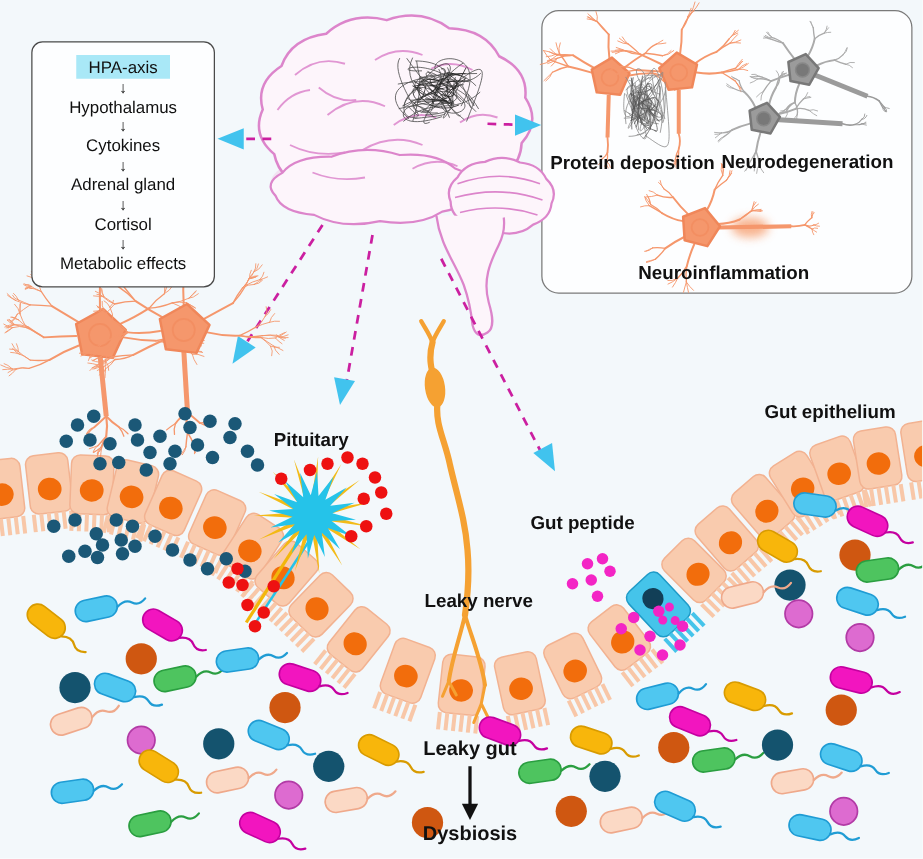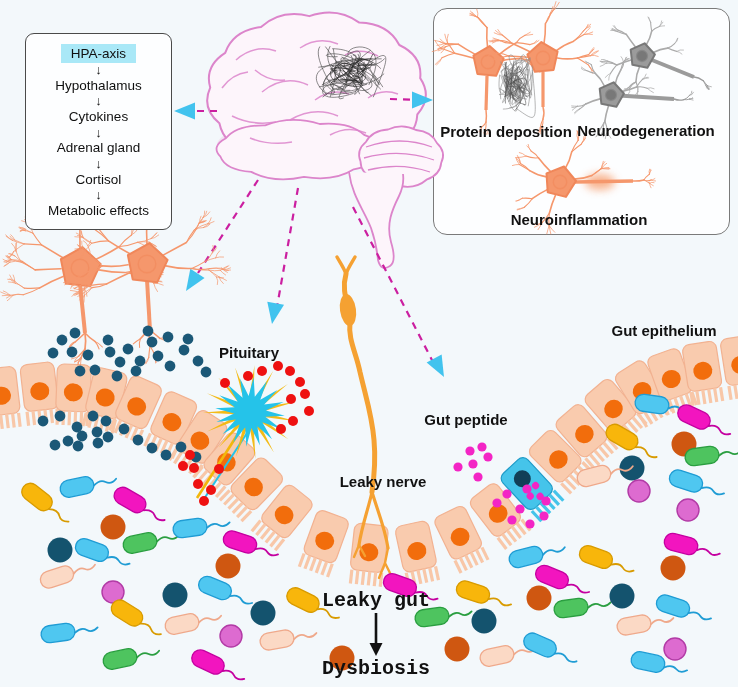--- a/index.html
+++ b/index.html
@@ -11,21 +11,21 @@
            align-items:center;justify-content:center;box-sizing:border-box;padding:4px 0;margin-top:20px;}
   .hpa-step{font-size:13.5px;color:#101010;line-height:1.3;white-space:nowrap;}
   .hpa-step.hl{background:#A9E8F7;padding:1px 10px;}
   .hpa-arrow{font-size:13px;font-weight:bold;line-height:1.05;color:#101010;}
   
   #brain-effects-box{position:absolute;left:433px;top:8px;width:297px;height:227px;background:#FDFEFF;
            border:1.3px solid #7A7A7A;border-radius:14px;z-index:1;box-sizing:border-box;}
   #scene{position:absolute;left:0;top:0;z-index:2;}
   .lbl{position:absolute;z-index:4;font-weight:bold;font-size:15px;color:#111;
        transform:translate(-50%,-50%);white-space:nowrap;}
-  .lbl.big{font-size:20px;font-family:Liberation Mono, monospace;}
+  .lbl.big{font-size:16px;}
   .lbl.boxlbl{font-size:15px;}
 </style>
 </head>
 <body>
 
 <div id="page">
 
   <div id="hpa-box">
       <div class="hpa-step hl">HPA-axis</div>
       <div class="hpa-arrow">↓</div>

